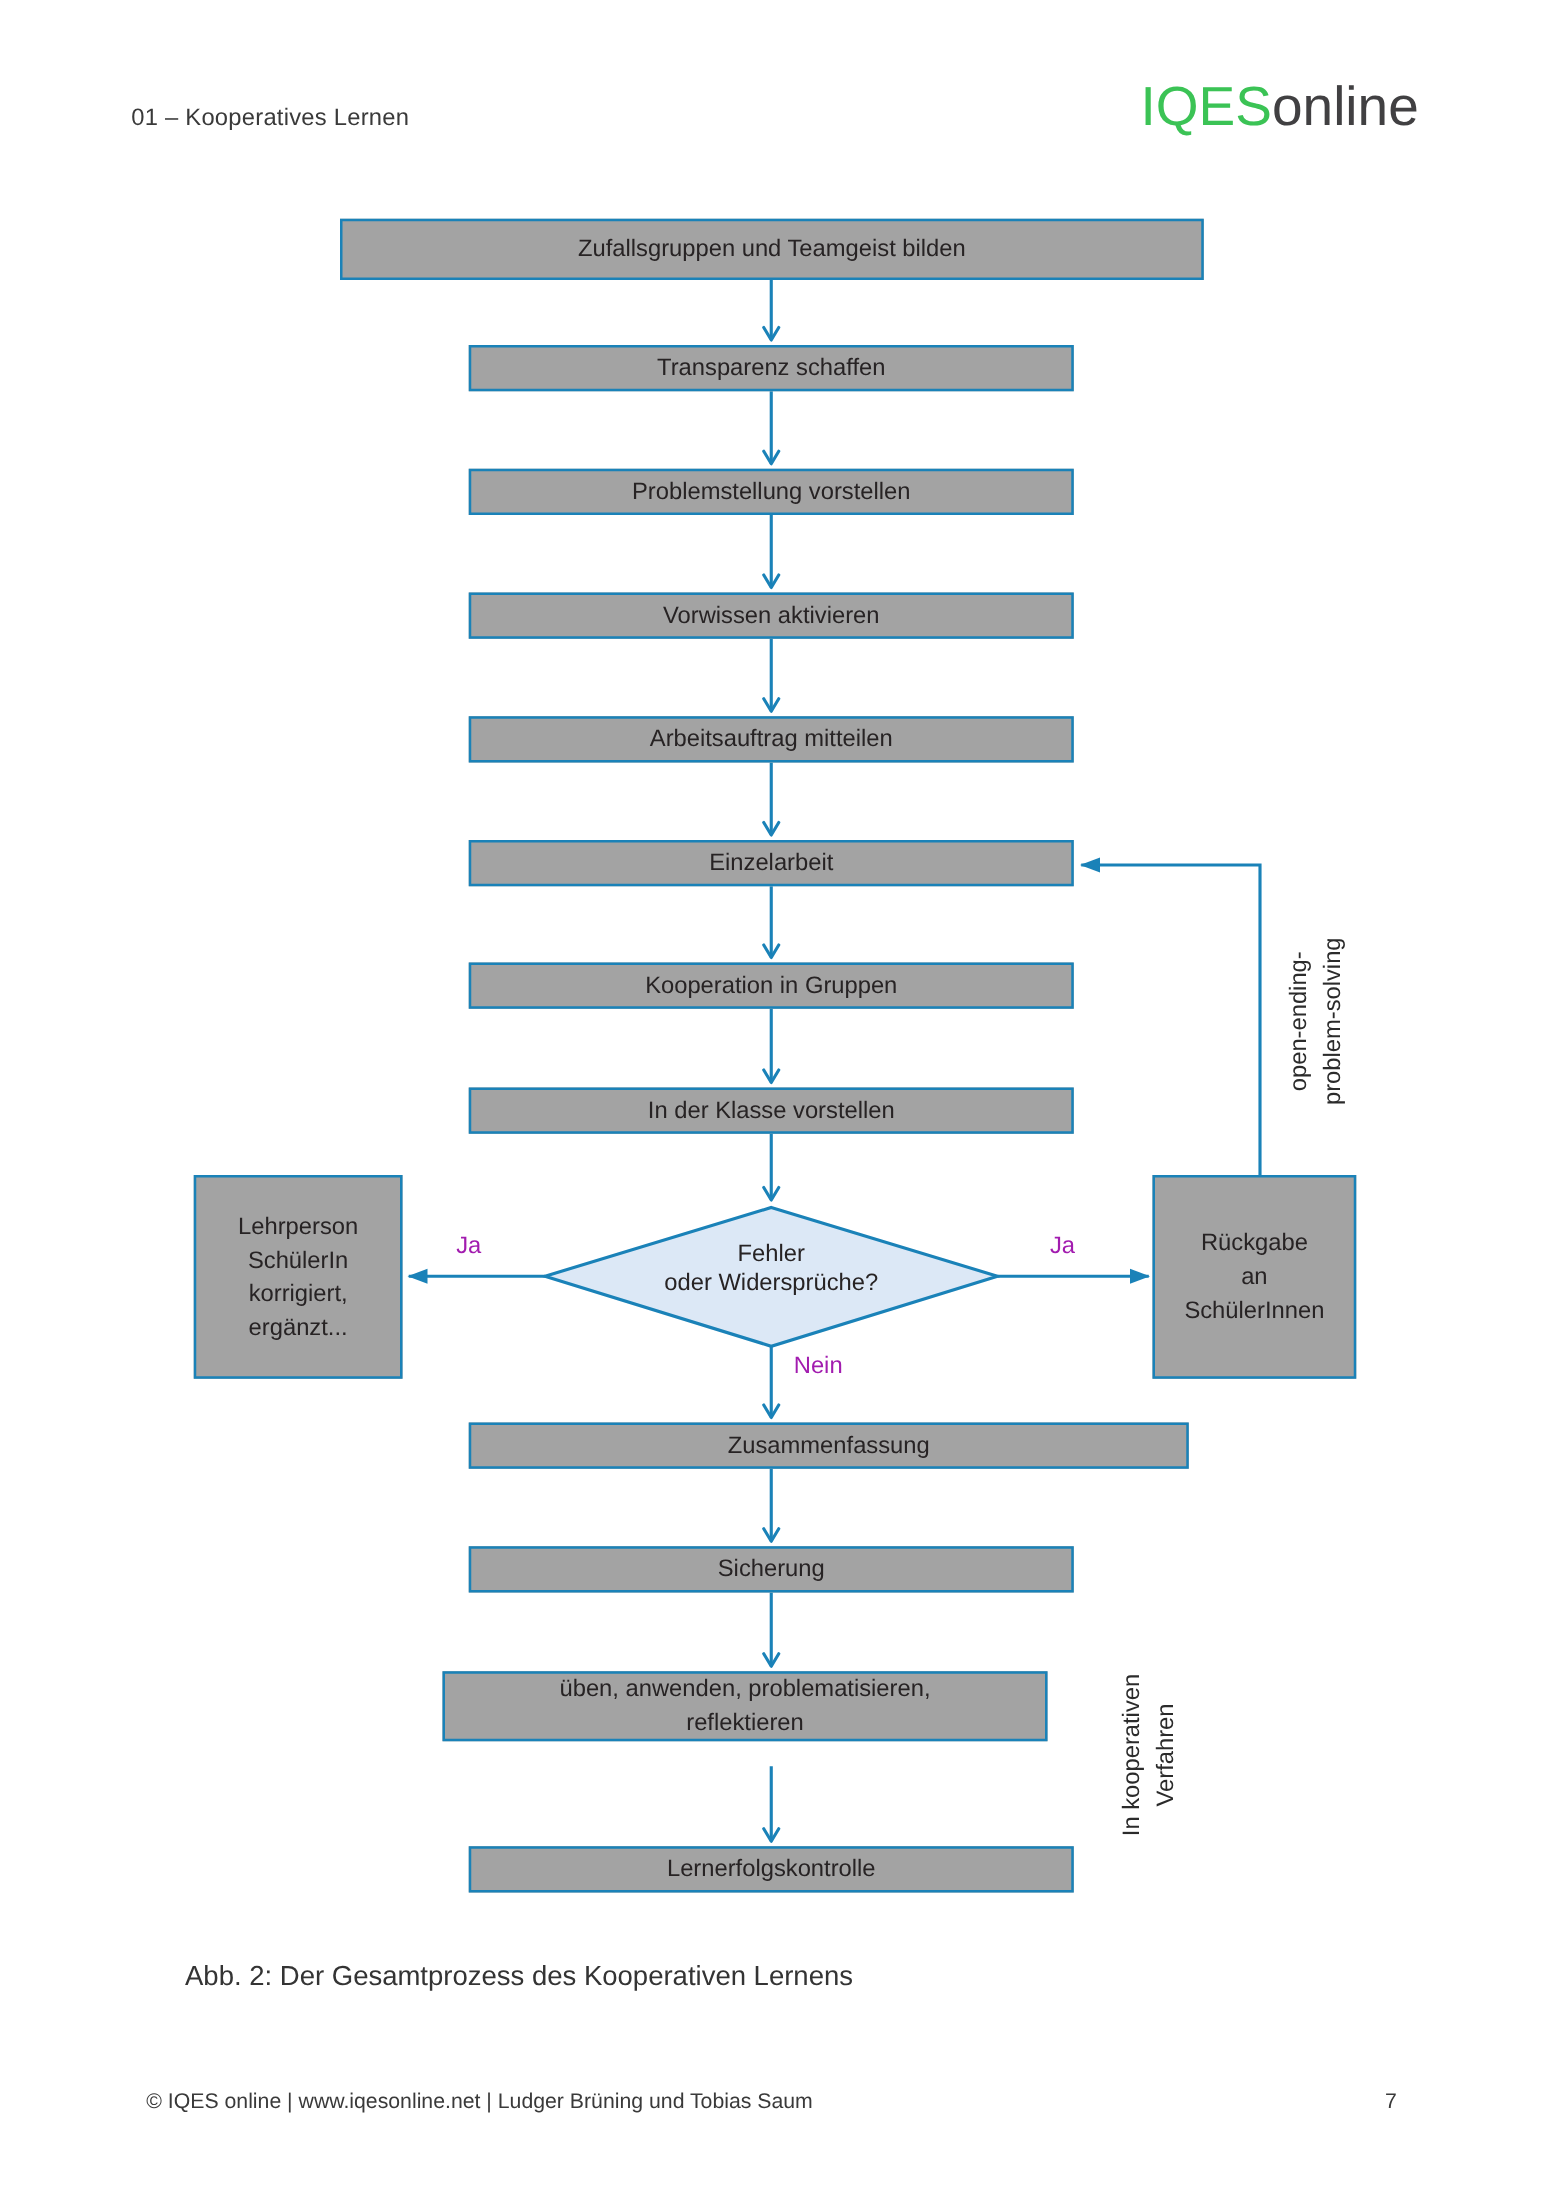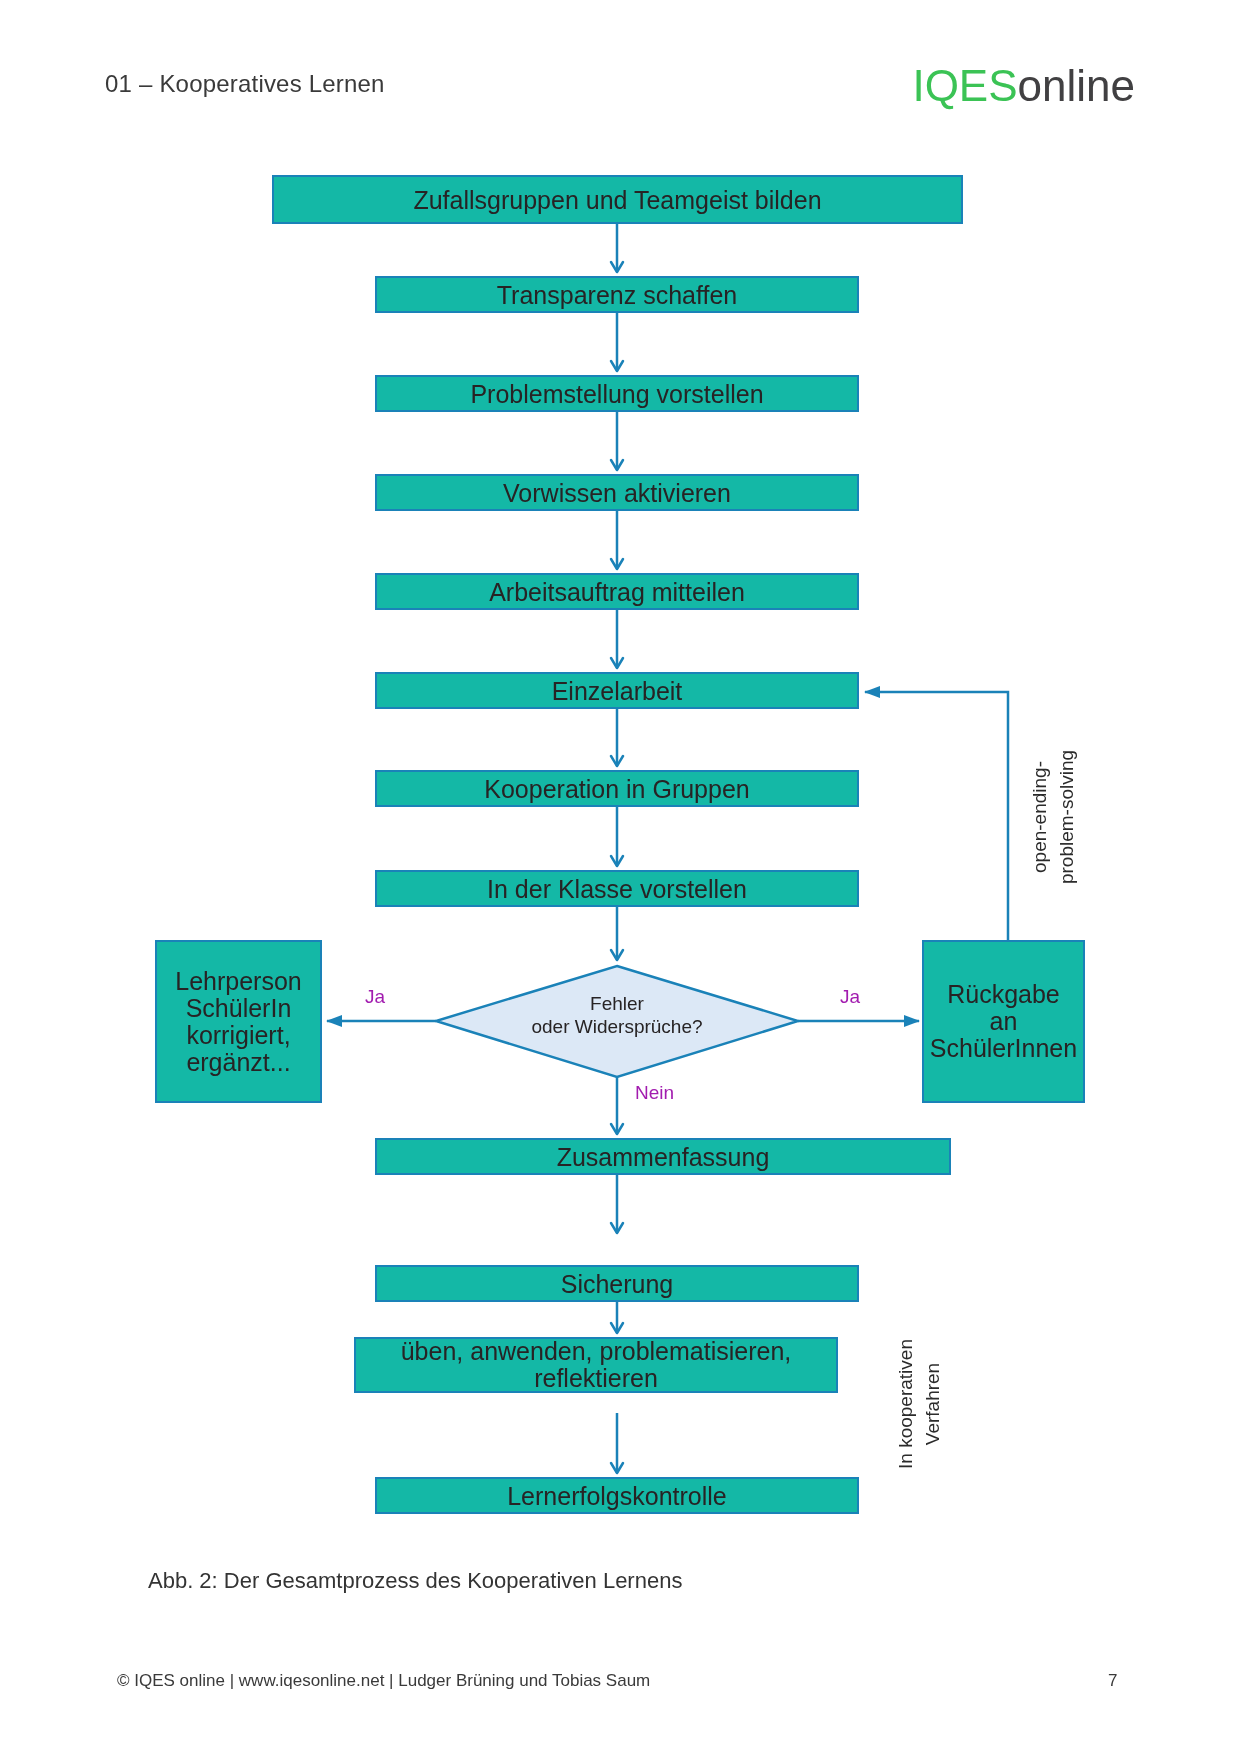--- a/index.html
+++ b/index.html
@@ -2,32 +2,32 @@
 <html><head>
 <meta charset="utf-8">
 <style>
   html,body { margin:0; padding:0; background:#ffffff; }
   .page {
     position:relative; width:1240px; height:1754px; margin:0 auto;
     background:#ffffff; overflow:hidden;
     font-family:"Liberation Sans", sans-serif; color:#2b2b2b;
   }
   .hdr-title {
-    position:absolute; left:105px; top:70px;
-    font-size:24px; color:#3a3a3a; letter-spacing:0.2px;
+    position:absolute; left:105px; top:84px;
+    font-size:19px; color:#3a3a3a; letter-spacing:0.2px;
   }
   .logo { position:absolute; top:64px; right:105px; font-size:44px; letter-spacing:0px; line-height:44px; }
   .logo .iqes   { color:#3bc355; }
   .logo .online { color:#414042; }
 
   .pbox {
     position:absolute; box-sizing:border-box;
-    background:#14b8a6; border:2px solid #1a82b8;
+    background:#a3a3a3; border:2px solid #1a82b8;
     display:flex; align-items:center; justify-content:center;
-    text-align:center; font-size:25px; line-height:24px; color:#272324;
+    text-align:center; font-size:19px; line-height:24px; color:#272324;
     white-space:pre-line;
   }
   .dtext {
     position:absolute; left:467px; top:992px; width:300px;
     text-align:center; font-size:19px; line-height:23px; color:#272324;
     white-space:pre-line;
   }
   .edge-label {
     position:absolute; font-size:19px; color:#a21caf;
   }
@@ -118,21 +118,21 @@
   <div class="pbox" style="left:922px; top:940px; width:163px; height:163px; line-height:27px;">Rückgabe
 an
 SchülerInnen</div>
 
   <div class="edge-label" style="left:347px; top:986px; width:56px; text-align:center;">Ja</div>
   <div class="edge-label" style="left:822px; top:986px; width:56px; text-align:center;">Ja</div>
   <div class="edge-label" style="left:635px; top:1082px;">Nein</div>
 
   <div class="pbox" style="left:375px; top:1138px; width:576px; height:37px;">Zusammenfassung</div>
 
-  <div class="pbox" style="left:375px; top:1237px; width:484px; height:37px;margin-top:28px;">Sicherung</div>
+  <div class="pbox" style="left:375px; top:1237px; width:484px; height:37px;">Sicherung</div>
 
   <div class="pbox" style="left:354px; top:1337px; width:484px; height:56px; line-height:27px;">üben, anwenden, problematisieren,
 reflektieren</div>
 
   <div class="pbox" style="left:375px; top:1477px; width:484px; height:37px;">Lernerfolgskontrolle</div>
 
   <div class="vtext" style="left:968px; top:790px; width:170px; height:54px;">open-ending-
 problem-solving</div>
 
   <div class="vtext" style="left:834px; top:1377px; width:170px; height:54px;">In kooperativen

